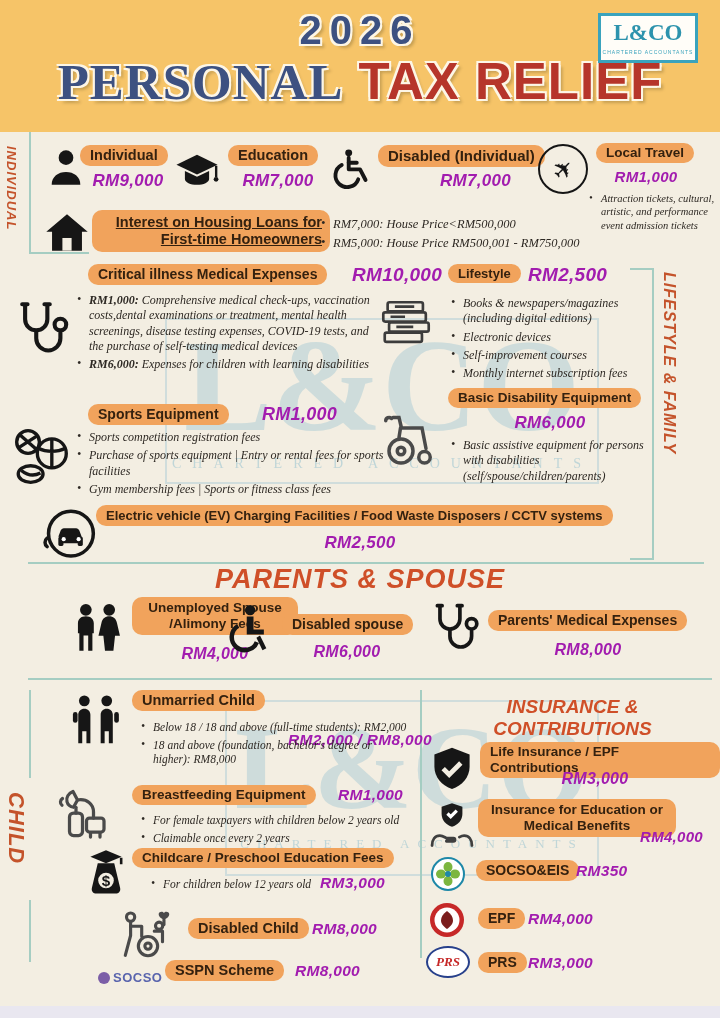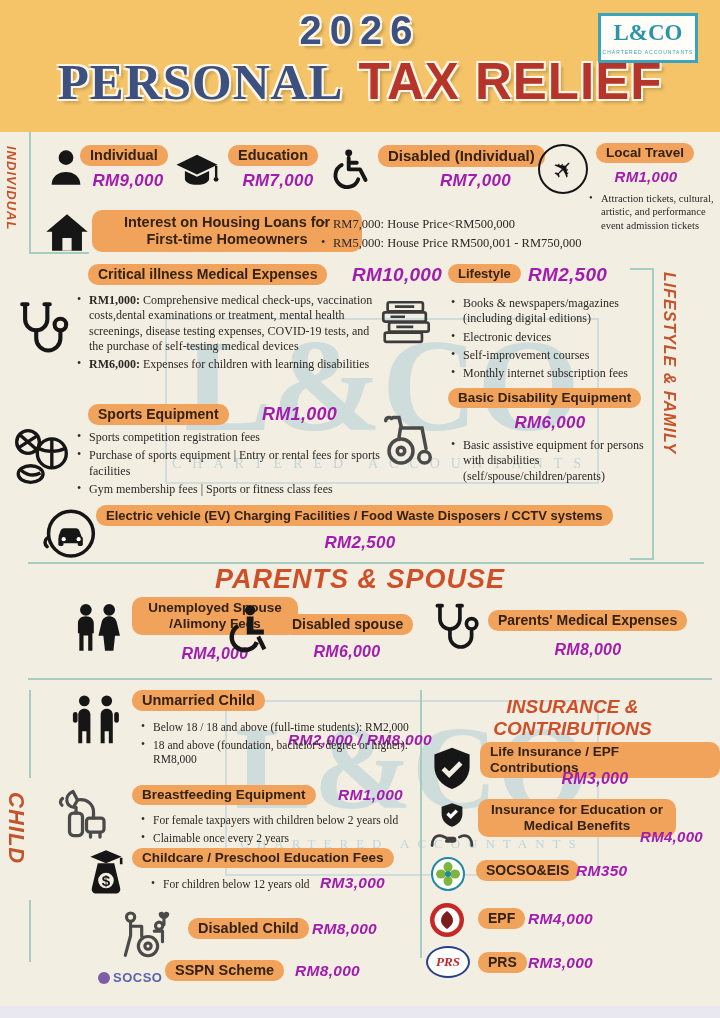--- a/index.html
+++ b/index.html
@@ -4,21 +4,21 @@
 <style>
   html,body{margin:0;padding:0;background:#cfcfcf;}
   #poster{position:relative;width:720px;height:1018px;background:#f3eee2;
     font-family:"Liberation Sans",sans-serif;overflow:hidden;color:#1d1d1d;}
   .abs{position:absolute;}
   .line{position:absolute;background:#a5cdc2;}
   .badge{display:inline-block;background:#f1a35c;border-radius:10px;padding:2px 10px;
     font-weight:800;color:#34210f;line-height:1.18;}
   .amt{font-weight:800;font-style:italic;color:#a21caf;letter-spacing:.3px;}
   .blt{list-style:none;margin:0;padding:0;font-family:"Liberation Serif",serif;color:#2d2823;}
-  .blt li{position:relative;padding-left:13px;margin-bottom:3px;line-height:1.28;}
+  .blt li{position:relative;padding-left:13px;margin-bottom:3px;line-height:1.28;font-style:italic;}
   .blt li::before{content:"\2022";position:absolute;left:1px;top:-1px;}
   .bb{font-weight:700;}
   .vlabel{writing-mode:vertical-rl;font-weight:800;font-style:italic;color:#c4532b;letter-spacing:1px;white-space:nowrap;}
   .sect-title{font-weight:900;font-style:italic;color:#cf4f28;}
   .outline{text-shadow:-2px -2px 0 #fdf6e6,2px -2px 0 #fdf6e6,-2px 2px 0 #fdf6e6,2px 2px 0 #fdf6e6,4px 4px 3px rgba(60,50,20,.25);}
   .ic{position:absolute;}
   .ic svg{display:block;width:100%;height:100%;}
   .wm{position:absolute;border:2px solid rgba(128,183,205,.30);text-align:center;
       font-family:"Liberation Serif",serif;color:rgba(128,183,205,.32);z-index:0;}
   .wm .big{font-weight:700;line-height:1;}
@@ -103,21 +103,21 @@
   <ul class="blt abs content" style="left:588px;top:192px;width:128px;font-size:10.5px;">
     <li>Attraction tickets, cultural, artistic, and performance event admission tickets</li>
   </ul>
 
   <div class="ic content" style="left:44px;top:210px;width:46px;height:46px;">
     <svg viewBox="0 0 24 24" fill="#161616">
         <path d="M12 2.2 1.2 11.4h3v9.8h15.6v-9.8h3z"></path>
         <rect x="9.6" y="14.6" width="4.8" height="6.6" fill="#f3eee2"></rect>
       </svg>
   </div>
-  <div class="abs content badge" style="left:92px;top:210px;width:222px;text-align:center;font-size:14.5px;padding:4px 24px;">Interest on Housing Loans for First-time Homeowners</div>
+  <div class="abs content badge" style="left:92px;top:210px;width:222px;text-align:right;font-size:14.5px;padding:4px 8px;text-decoration:underline;">Interest on Housing Loans for First-time Homeowners</div>
   <ul class="blt abs content" style="left:320px;top:216px;width:290px;font-size:12.5px;">
     <li>RM7,000: House Price&lt;RM500,000</li>
     <li>RM5,000: House Price RM500,001 - RM750,000</li>
   </ul>
 
   <div class="abs content vlabel" style="left:660px;top:272px;font-size:16px;">LIFESTYLE &amp; FAMILY</div>
 
   <div class="abs content badge" style="left:88px;top:264px;font-size:14px;">Critical illness Medical Expenses</div>
   <div class="abs content amt" style="left:352px;top:264px;font-size:19px;">RM10,000</div>
   <div class="ic content" style="left:14px;top:296px;width:58px;height:62px;">

